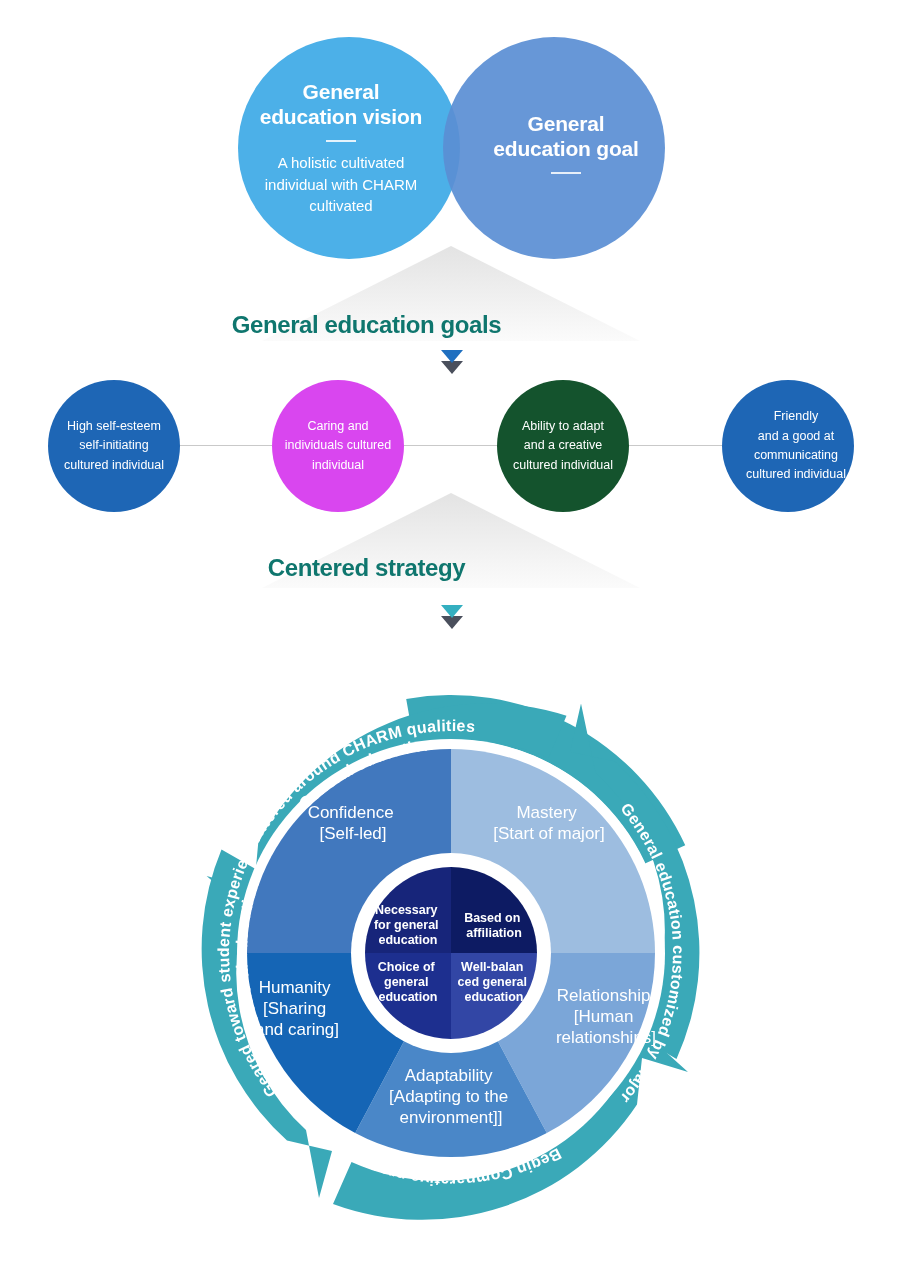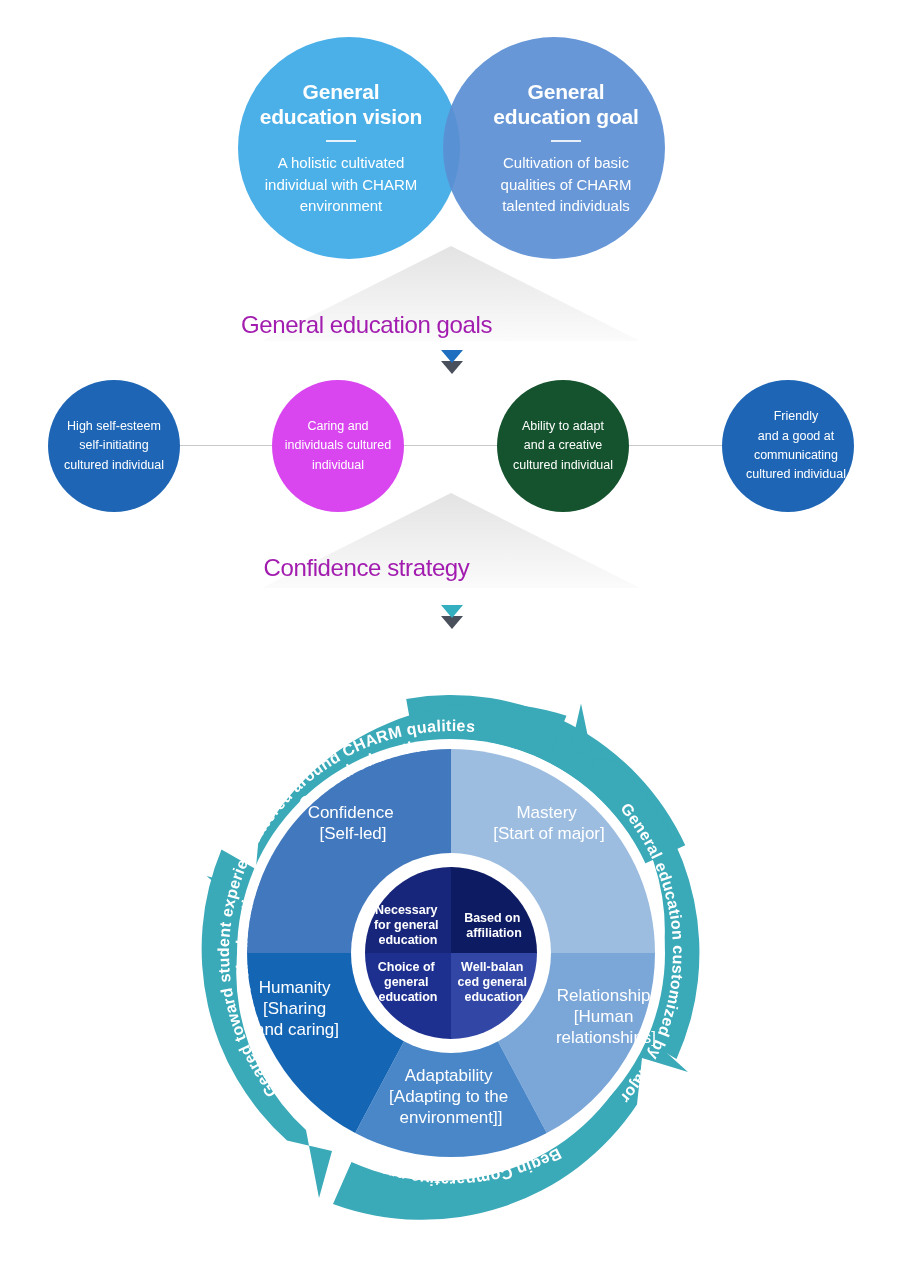--- a/index.html
+++ b/index.html
@@ -84,23 +84,23 @@
     pointer-events: none;
   }
   .band svg { display: block; }
 
   
   .section-label {
     position: absolute;
     width: 733px;
     text-align: center;
     font-size: 24px;
-    color: #a21caf;
+    color: #0f766e;
     letter-spacing: -0.4px;
-    font-weight: 400;
+    font-weight: 700;
   }
   .label-goals { top: 303px; }
   .label-strategy { top: 546px; }
 
   
   .chev {
     position: absolute;
     left: 441px;
     width: 22px;
     height: 32px;
@@ -214,36 +214,31 @@
     <div class="venn-circle venn-left" style="background: rgb(76, 176, 232);">
       <div class="venn-inner">
         <div class="venn-title">
           <div>General</div>
           <div>education vision</div>
         </div>
         <div class="venn-rule"></div>
         <div class="venn-desc">
           <div>A holistic cultivated</div>
           <div>individual with CHARM</div>
-          <div>environment</div>
+          <div>cultivated</div>
         </div>
       </div>
     </div>
     <div class="venn-circle venn-right" style="background: rgb(91, 143, 212);">
       <div class="venn-inner">
         <div class="venn-title">
           <div>General</div>
           <div>education goal</div>
         </div>
         <div class="venn-rule"></div>
-        <div class="venn-desc">
-          <div>Cultivation of basic</div>
-          <div>qualities of CHARM</div>
-          <div>talented individuals</div>
-        </div>
       </div>
     </div>
   </div>
 
   <div class="section-label label-goals">General education goals</div>
   <div class="chev chev-goals">
     <div class="tri tri-b"></div>
     <div class="tri tri-a"></div>
   </div>
 
@@ -276,21 +271,21 @@
     <div class="mid-circle mc3" style="background: rgb(30, 102, 181);">
       <div>
         <div>Friendly</div>
         <div>and a good at</div>
         <div>communicating</div>
         <div>cultured individual</div>
       </div>
     </div>
   </div>
 
-  <div class="section-label label-strategy">Confidence strategy</div>
+  <div class="section-label label-strategy">Centered strategy</div>
   <div class="chev chev-strategy">
     <div class="tri tri-b"></div>
     <div class="tri tri-a teal"></div>
   </div>
 
   <div class="wheel">
     <svg width="600" height="600" viewBox="0 0 600 600">
       <defs>
 
         <path id="arcTop1" d="M 78,300 A 222,222 0 0 1 522,300" fill="none"></path>

